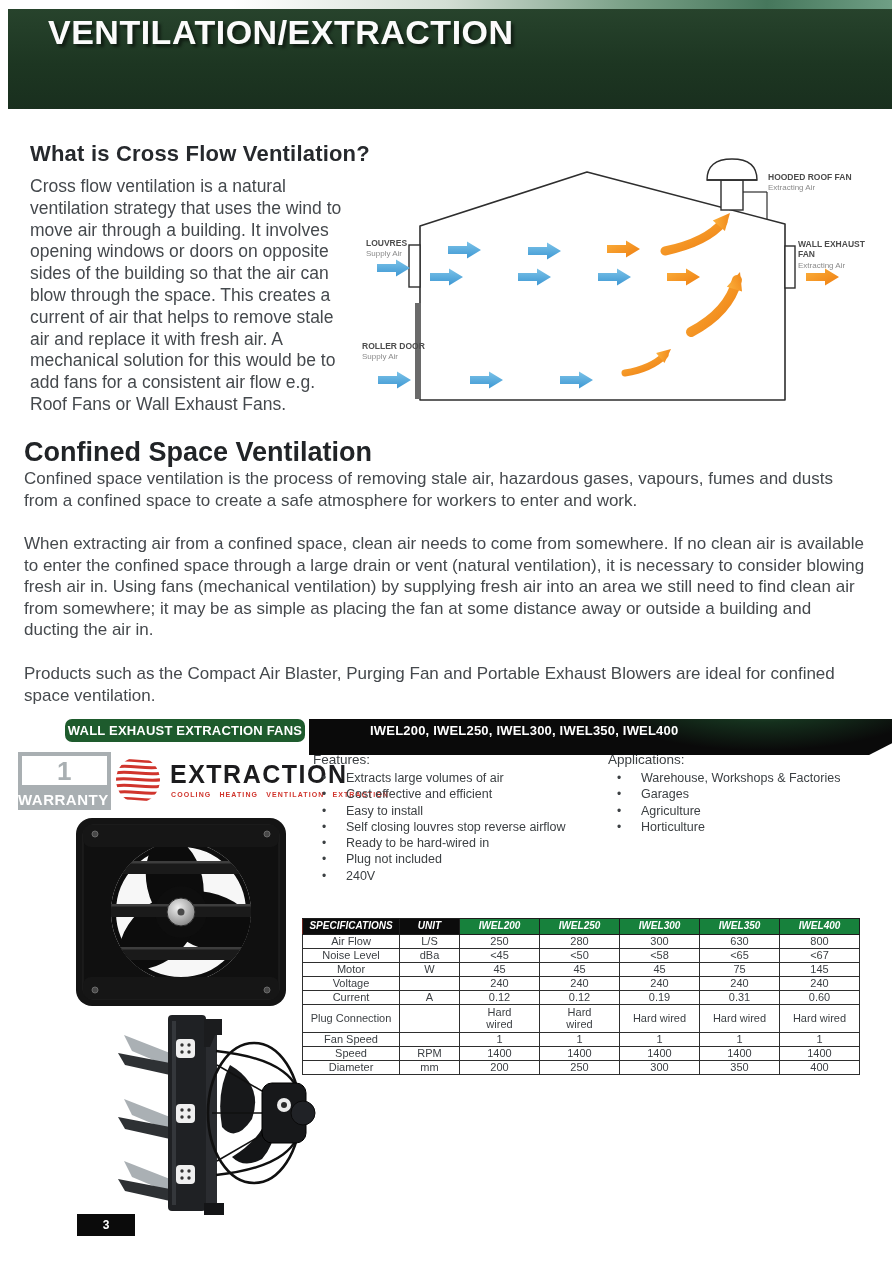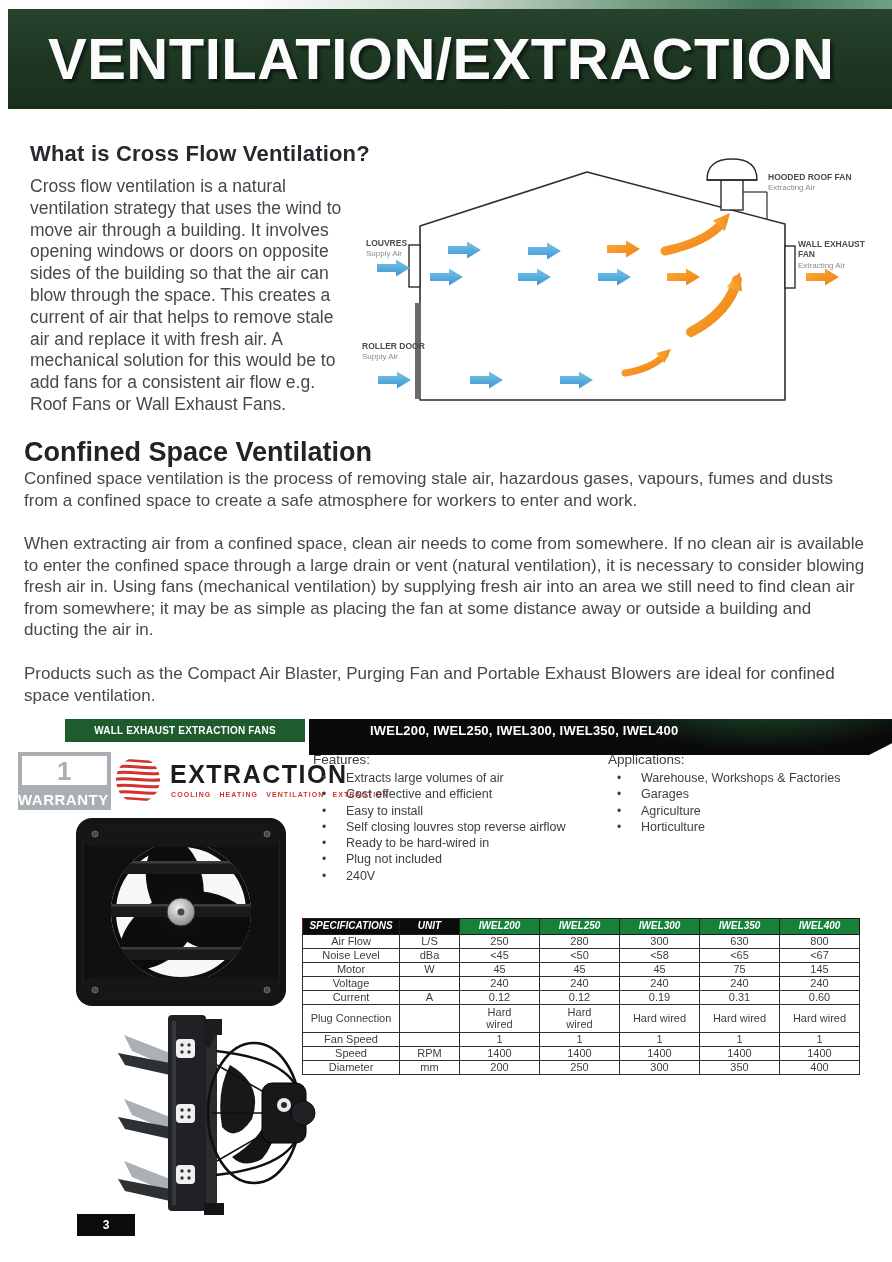--- a/index.html
+++ b/index.html
@@ -13,22 +13,22 @@
   .top-strip {
     position:absolute; left:0; top:0; width:892px; height:9px;
     background:linear-gradient(90deg,#ffffff 0%,#ffffff 26%,#d3ded4 50%,#7ba188 70%,#46775c 86%,#6f9f85 100%);
   }
   
   .header-band {
     position:absolute; left:8px; top:9px; width:884px; height:100px;
     background:linear-gradient(180deg,#27432c 0%,#1d3622 55%,#192f1e 100%);
   }
   .header-title {
-    position:absolute; left:40px; top:16px;
-    font-size:58px; font-weight:bold; color:#fbfbfb; letter-spacing:.5px;
+    position:absolute; left:40px; top:4px;
+    font-size:34px; font-weight:bold; color:#fbfbfb; letter-spacing:.5px;
     text-shadow:3px 3px 3px rgba(0,0,0,.5);
   }
   .h2a {
     position:absolute; left:30px; top:141px;
     font-size:22px; font-weight:bold; color:#26292d; letter-spacing:.2px;
   }
   .body-crossflow {
     position:absolute; left:30px; top:176px; width:324px;
     font-size:17.5px; line-height:21.8px; color:#45494d;
   }
@@ -41,22 +41,22 @@
     font-size:27px; font-weight:bold; color:#212427;
   }
   .para { position:absolute; left:24px; width:846px; font-size:17px; line-height:21.6px; color:#45494d; }
   .p1 { top:468px; }
   .p2 { top:533px; }
   .p3 { top:663px; }
 
   
   .banner-green {
     position:absolute; left:65px; top:719px; width:240px; height:23px;
-    background:#1e5b2d; color:#fff; font-size:10px; font-weight:bold;
-    text-align:center; line-height:23px; letter-spacing:.2px;
+    background:#1e5b2d; color:#fff; font-size:13px; font-weight:bold;
+    text-align:center; line-height:23px; letter-spacing:.2px;border-radius:7px;
   }
   .banner-black {
     position:absolute; left:309px; top:719px; width:551px; height:36px;
     background:#0a0a0a; overflow:hidden;
     clip-path:polygon(0 0,100% 0,100% 45%,93.5% 100%,0 100%);
     padding-left:48px;
   }
   .banner-black::before {
     content:""; position:absolute; left:46%; top:-70%; width:54%; height:160%;
     background:radial-gradient(ellipse at 55% 0%, #3e7a4e 0%, rgba(30,80,45,.55) 35%, rgba(0,0,0,0) 70%);

